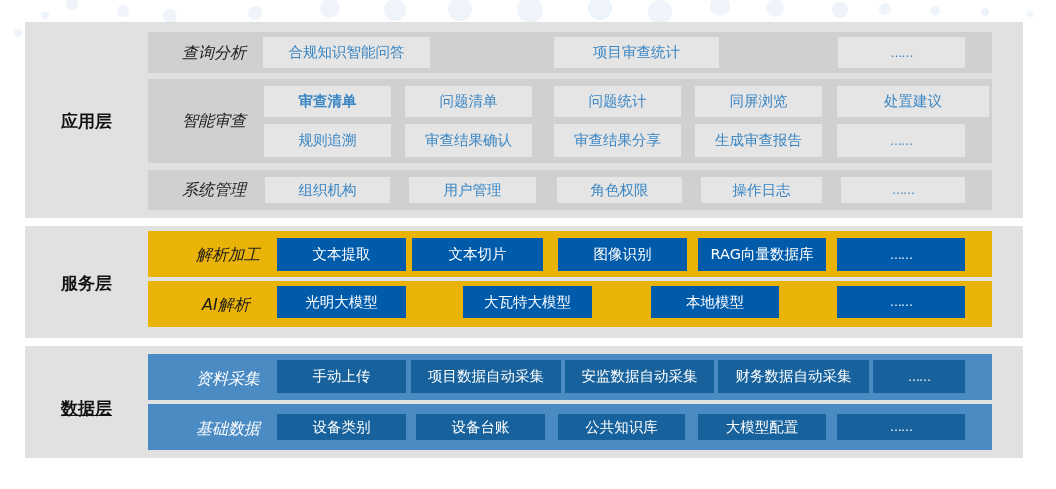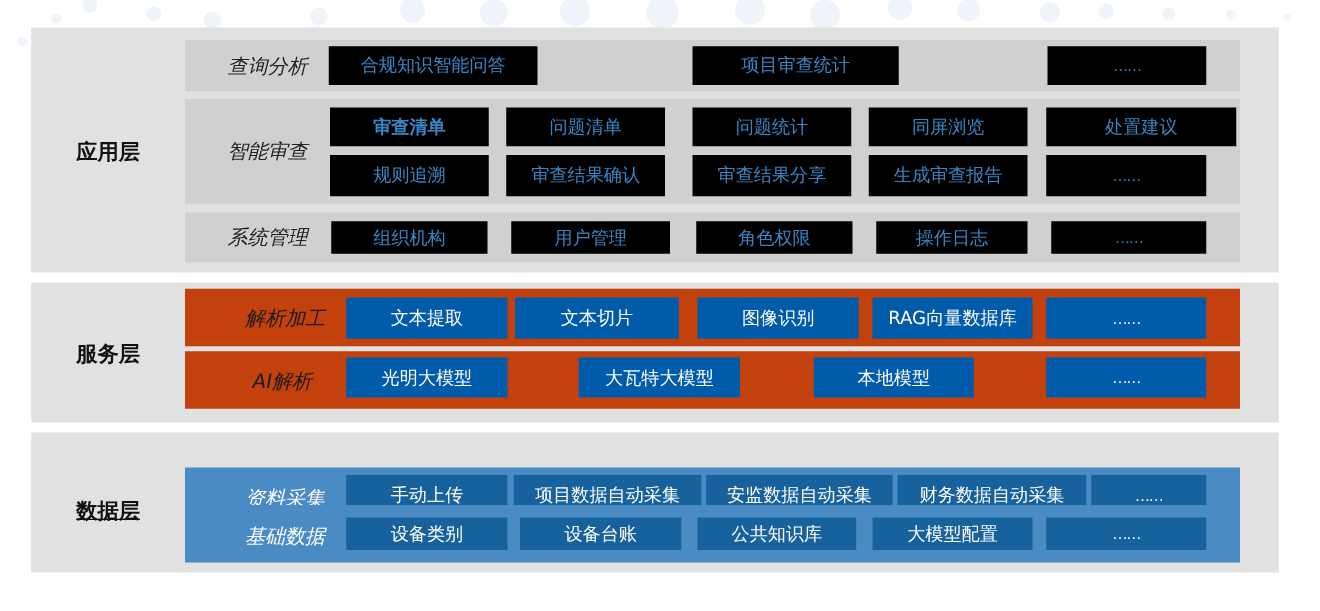--- a/index.html
+++ b/index.html
@@ -20,23 +20,23 @@
   .row-label {
     position: absolute; font-size: 16px; white-space: nowrap; font-style: italic;
   }
   .box {
     position: absolute; display: flex; align-items: center; justify-content: center;
     font-size: 14.5px; white-space: nowrap; box-sizing: border-box;
   }
   
   .app .row { background: #cfd0d0; }
   .app .row-label { color: #222222; }
-  .app .box { background: #000000; color: #3a86c4; }
+  .app .box { background: #e5e5e5; color: #3a86c4; }
   
-  .svc .row { background: #c2410c; text-align: right; }
+  .svc .row { background: #eab308; text-align: right; }
   .svc .row-label { color: #1a1a1a; }
   .svc .box { background: #005bab; color: #ffffff; }
   
   .dat .row { background: #4a8bc4; }
   .dat .row-label { color: #ffffff; }
   .dat .box { background: #17629c; color: #ffffff; }
   .ell { letter-spacing: -1px; font-size: 12px; }
 </style>
 </head>
 <body>
@@ -116,21 +116,21 @@
     <div class="box" style="left:129px;top:5px;width:129px;height:32px;">光明大模型</div>
     <div class="box" style="left:315px;top:5px;width:129px;height:32px;">大瓦特大模型</div>
     <div class="box" style="left:503px;top:5px;width:128px;height:32px;">本地模型</div>
     <div class="box ell" style="left:689px;top:5px;width:128px;height:32px;">……</div>
   </div>
 </div>
 
 <div class="layer dat" style="top:346px;height:112px;">
   <div class="layer-title" style="top:51px;text-decoration:underline;">数据层</div>
 
-  <div class="row" style="top:8px;height:46px;margin-top:20px;">
+  <div class="row" style="top:8px;height:46px;">
     <div class="row-label" style="left:48px;top:15px;">资料采集</div>
     <div class="box" style="left:129px;top:6px;width:129px;height:33px;">手动上传</div>
     <div class="box" style="left:263px;top:6px;width:150px;height:33px;">项目数据自动采集</div>
     <div class="box" style="left:417px;top:6px;width:149px;height:33px;">安监数据自动采集</div>
     <div class="box" style="left:570px;top:6px;width:151px;height:33px;">财务数据自动采集</div>
     <div class="box ell" style="left:725px;top:6px;width:92px;height:33px;">……</div>
   </div>
 
   <div class="row" style="top:58px;height:46px;">
     <div class="row-label" style="left:48px;top:15px;">基础数据</div>

